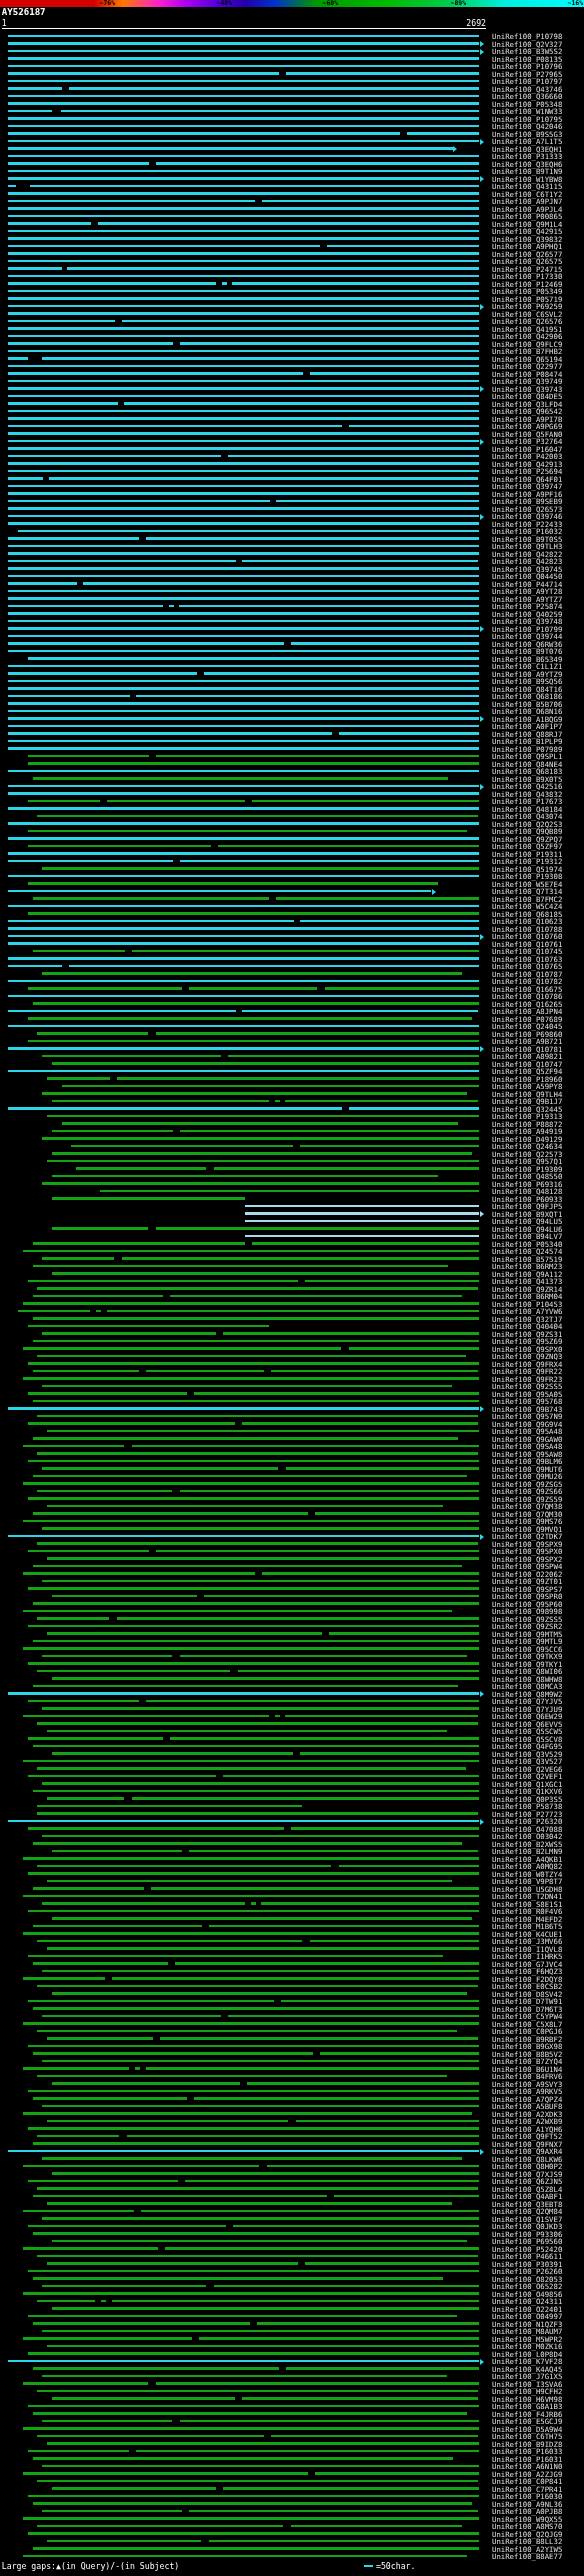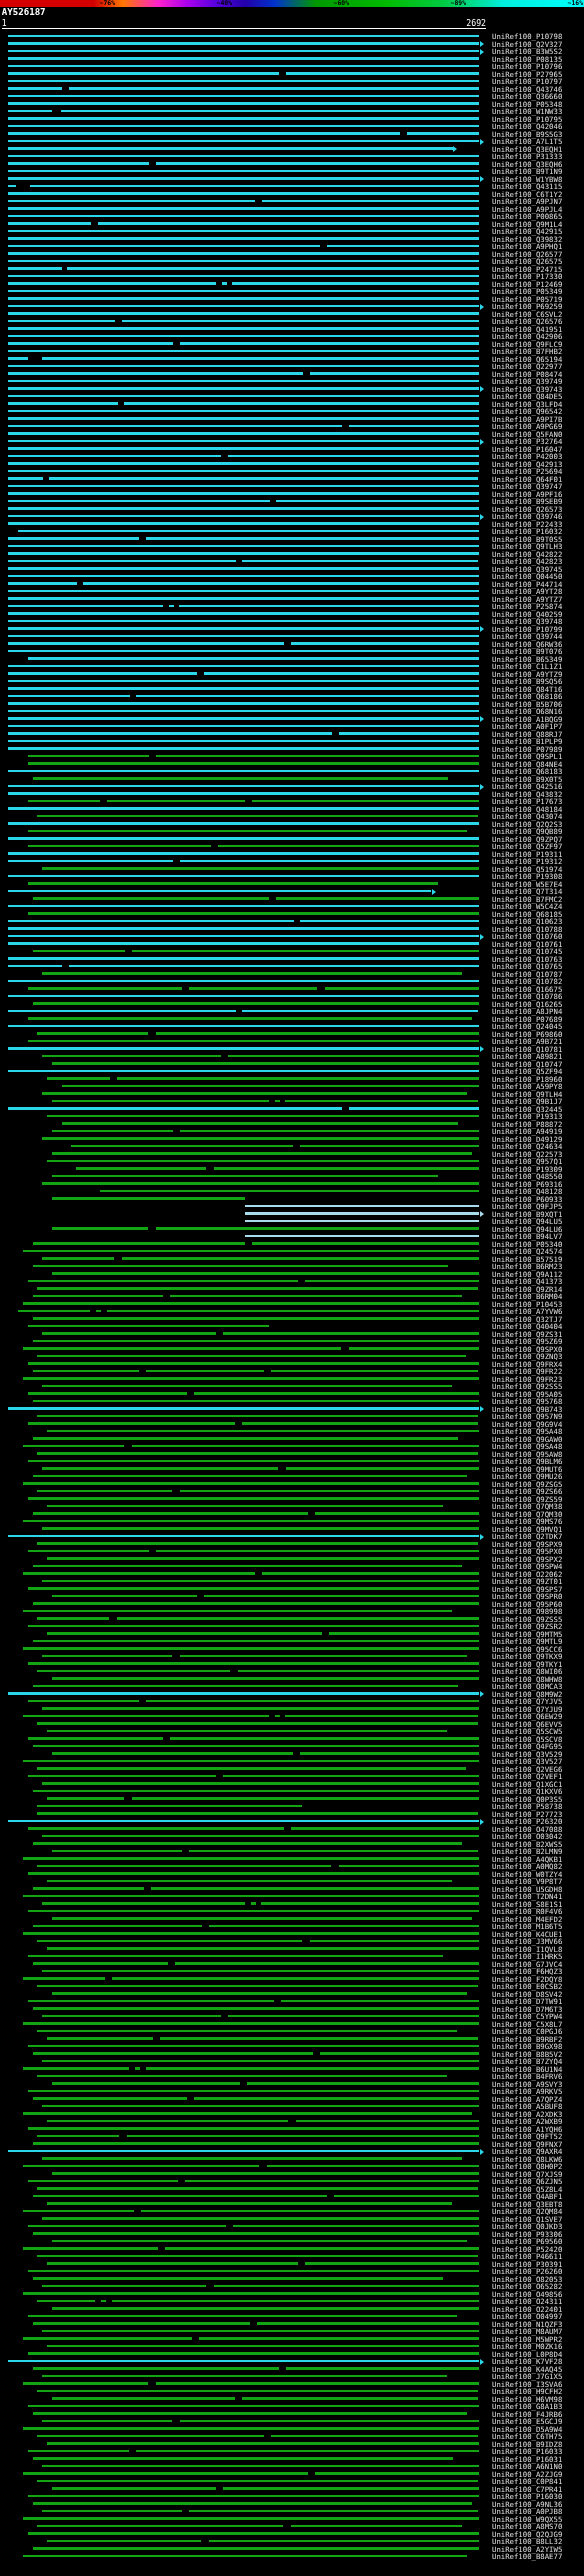--- a/index.html
+++ b/index.html
@@ -26,21 +26,21 @@
   .footer .swatch{position:absolute;left:364px;top:3.7px;width:9.1px;height:2.7px;}
   .footer .charlabel{position:absolute;left:376px;top:0.9px;}
 </style>
 </head>
 <body>
 
 <div class="canvas">
   <div class="scalebar" id="scalebar">
       <span class="scale-label" style="left: 115px;">~76%</span>
       <span class="scale-label" style="left: 232px;">~40%</span>
-      <span class="scale-label" style="left: 349px;">~60%</span>
+      <span class="scale-label" style="left: 338px;">~60%</span>
       <span class="scale-label" style="left: 466px;">~89%</span>
       <span class="scale-label" style="left: 583px;">~16%</span>
     </div>
   <div class="query-name">AY526187</div>
   <div class="ruler-num" id="ruler-start">1</div>
   <div class="ruler-num" id="ruler-end">2692</div>
   <div class="ruler-line"></div>
   <div id="rows">
       <div class="row">
         <div class="seg" style="left: 7.5px; width: 471px; background: rgb(43, 214, 232);"></div>
@@ -1531,14 +1531,19 @@
       </div>
       <div class="row">
         <div class="seg" style="left: 33px; width: 446px; background: rgb(18, 164, 18);"></div>
         <div class="hit-label">UniRef100_A2YIW5</div>
       </div>
       <div class="row">
         <div class="seg" style="left: 23px; width: 444px; background: rgb(18, 164, 18);"></div>
         <div class="hit-label">UniRef100_B8AE77</div>
       </div>
     </div>
+  <div class="footer">
+    <span class="gaps">Large gaps:▲(in Query)/-(in Subject)</span>
+    <span class="swatch" id="char-swatch" style="background: rgb(43, 214, 232);"></span>
+    <span class="charlabel">=50char.</span>
+  </div>
 </div>
 
 
 </body></html>

